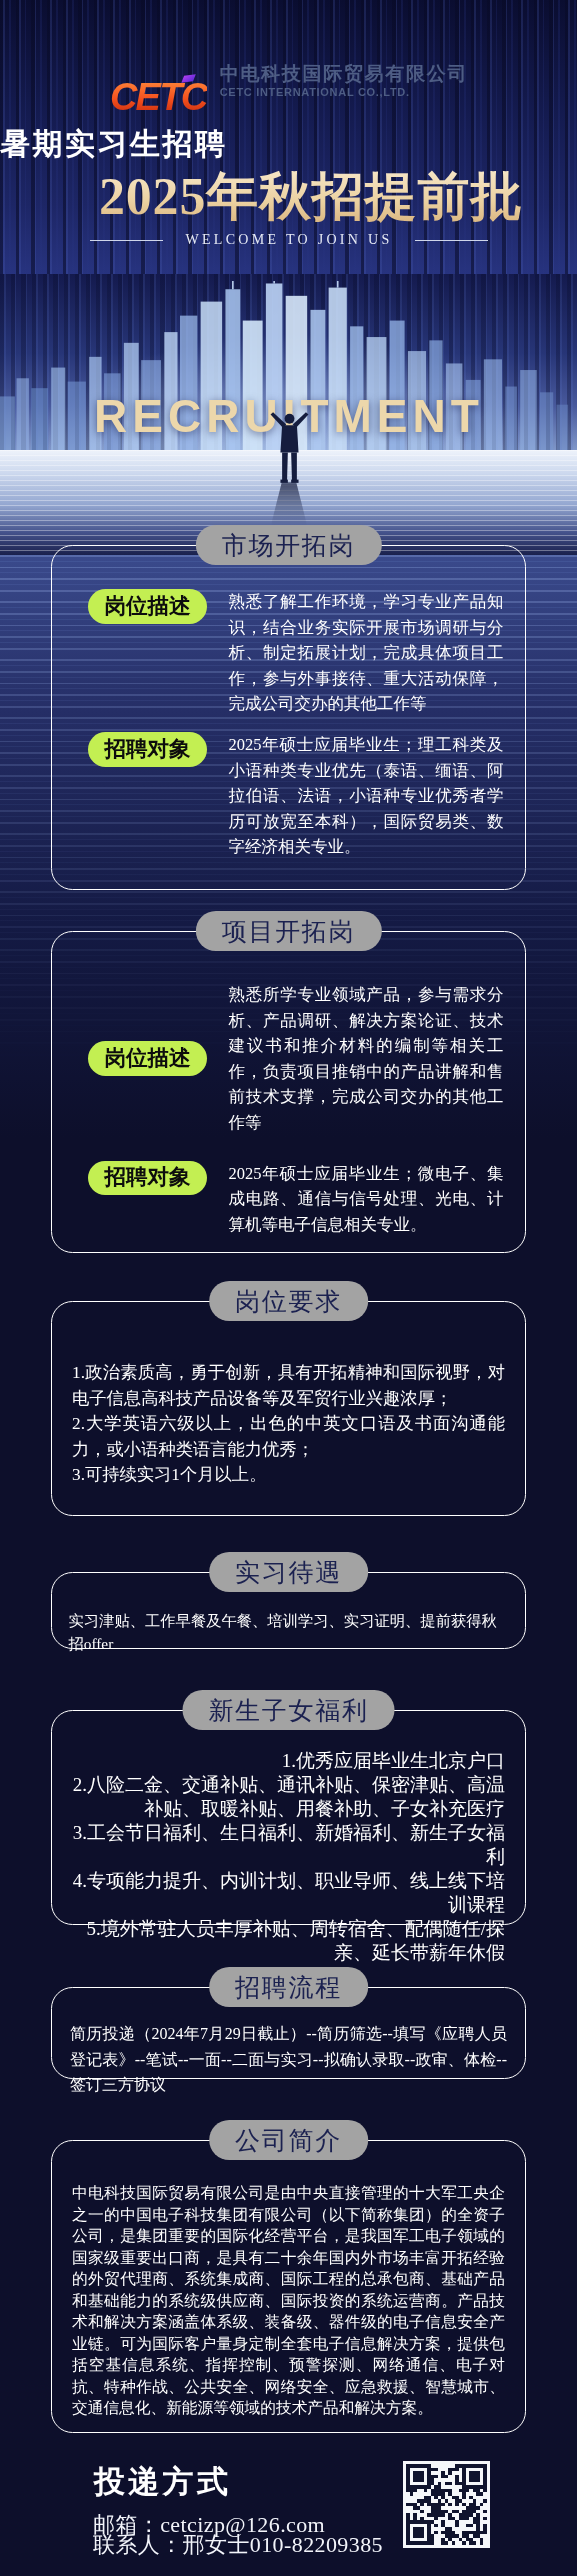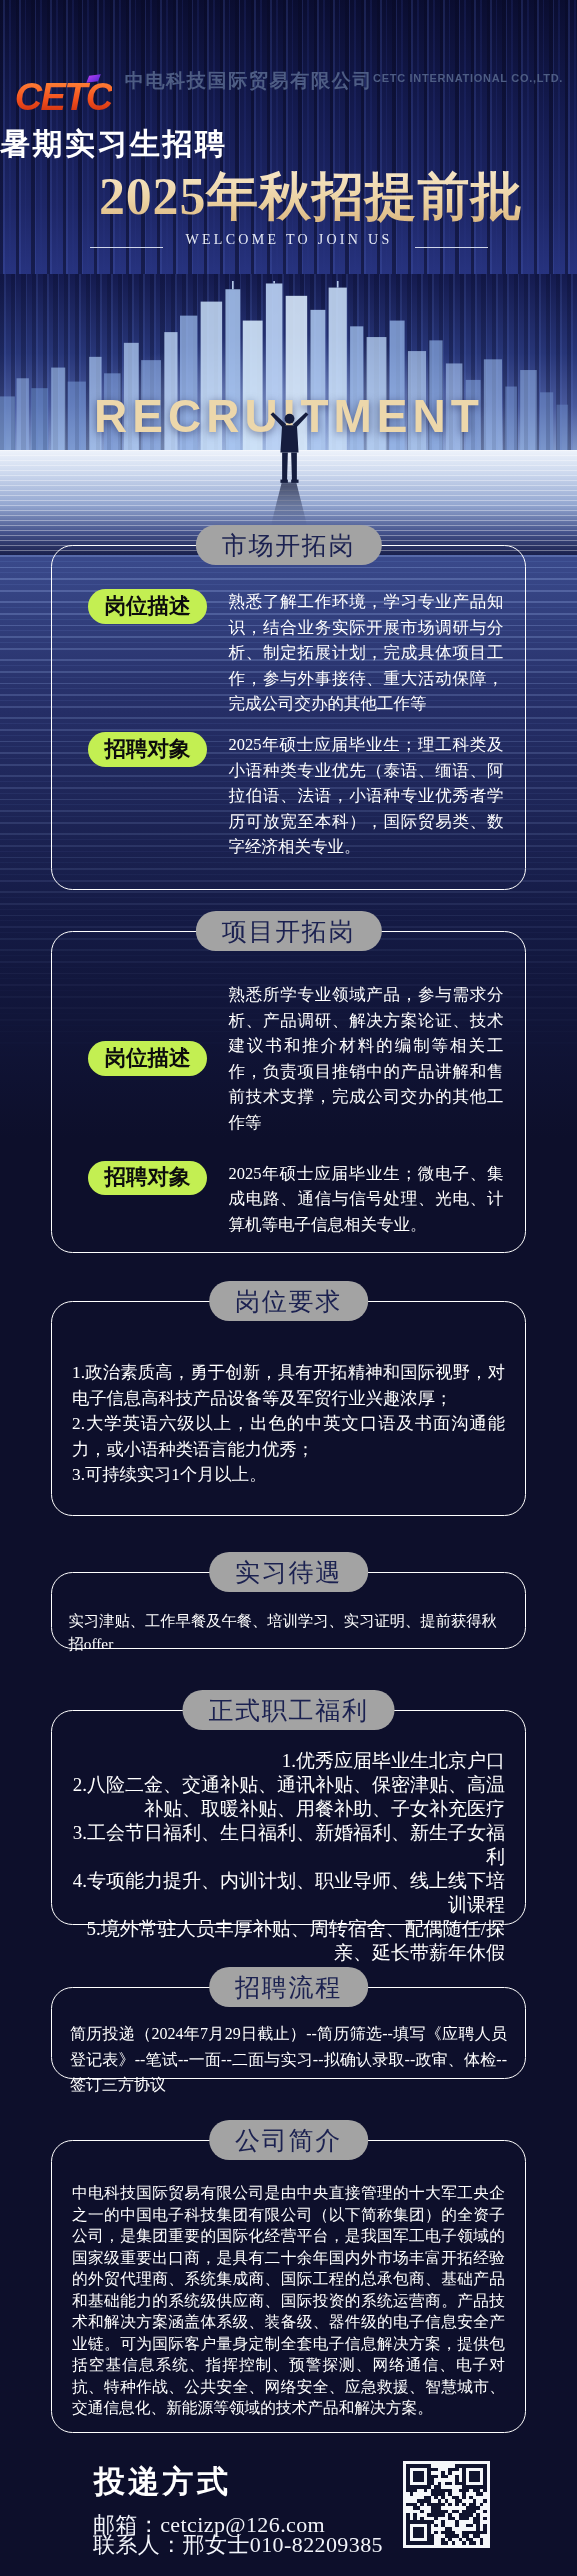--- a/index.html
+++ b/index.html
@@ -12,33 +12,33 @@
       repeating-linear-gradient(90deg, rgba(8,10,38,.55) 0 3.3px, rgba(80,100,190,.22) 3.3px 5px, rgba(20,26,70,0) 5px 9px, rgba(40,52,130,.25) 9px 10.7px, rgba(20,26,70,0) 10.7px 15.7px),
       linear-gradient(180deg,#0a0d30 0%,#151c52 45%,#1d2666 75%,#27337f 100%);}
 
   
   .logo-row{position:absolute;top:46px;left:0;right:0;display:flex;justify-content:center;align-items:center;gap:13.2px;}
   .logo-cetc{position:relative;font-size:38px;font-weight:bold;font-style:italic;letter-spacing:-1.7px;
     background:linear-gradient(180deg,#ff8a3c 0%,#f4511e 55%,#c62b0e 100%);
     -webkit-background-clip:text;background-clip:text;color:transparent;line-height:1;margin-top:32px;}
   .logo-accent{position:absolute;top:-3.3px;right:13.2px;width:10.7px;height:7.4px;
     background:linear-gradient(135deg,#b13df0,#5b2bd6);transform:skewX(-28deg) rotate(-8deg);}
-  .company-names{display:flex;flex-direction:row;line-height:1.15;color:#4e5d84;text-align:left;}
+  .company-names{display:flex;flex-direction:column;line-height:1.15;color:#4e5d84;text-align:left;}
   .company-cn{font-size:19px;font-weight:bold;letter-spacing:1.7px;}
   .company-en{font-size:11px;font-weight:bold;letter-spacing:0.7px;margin-top:1.7px;}
 
   
   .subtitle{position:absolute;top:124px;left:0;right:0;color:#ffffff;
     font-family:"Liberation Serif","DejaVu Serif",serif;font-weight:bold;font-size:30px;letter-spacing:2.5px;}
   .main-title{position:absolute;top:162px;left:0;right:0;text-align:center;
     font-family:"Liberation Serif","DejaVu Serif",serif;font-weight:bold;font-size:52px;letter-spacing:0.8px;
     background:linear-gradient(180deg,#f8ead0 0%,#ecd2a2 55%,#d3ac76 100%);
     -webkit-background-clip:text;background-clip:text;color:transparent;
     text-shadow:0 0 0 rgba(0,0,0,0);padding-left:44px;}
-  .welcome-row{position:absolute;top:232px;left:0;right:0;display:flex;justify-content:center;align-items:flex-end;gap:22px;color:#e8ecf6;}
+  .welcome-row{position:absolute;top:232px;left:0;right:0;display:flex;justify-content:center;align-items:center;gap:22px;color:#e8ecf6;}
   .welcome-line{width:73px;height:0.8px;background:#cfd6ea;}
   .welcome-text{font-family:"Liberation Serif","DejaVu Serif",serif;font-size:14px;letter-spacing:3.3px;}
 
   
   .hero-sky{position:absolute;left:0;top:274px;width:578px;height:176px;
     background:
       radial-gradient(ellipse 347px 165px at 50% 100%, rgba(190,215,248,.55), rgba(190,215,248,0) 70%),
       repeating-linear-gradient(90deg, rgba(10,14,48,.35) 0 4.1px, rgba(90,115,200,.18) 4.1px 5.8px, rgba(20,28,80,0) 5.8px 10.7px),
       linear-gradient(180deg,#141a4e 0%,#273577 45%,#48599c 75%,#7f96c8 100%);}
   .skyline-svg{position:absolute;left:0;bottom:0;width:578px;height:169px;display:block;}
@@ -219,21 +219,21 @@
   </div>
 
   <div class="card card4">
     <div class="card-pill">实习待遇</div>
     <div class="plain">
       <div class="line">实习津贴、工作早餐及午餐、培训学习、实习证明、提前获得秋招offer</div>
     </div>
   </div>
 
   <div class="card card5">
-    <div class="card-pill">正式职工福利</div>
+    <div class="card-pill">新生子女福利</div>
     <div class="plain">
       <div class="line">1.优秀应届毕业生北京户口</div>
       <div class="line">2.八险二金、交通补贴、通讯补贴、保密津贴、高温补贴、取暖补贴、用餐补助、子女补充医疗</div>
       <div class="line">3.工会节日福利、生日福利、新婚福利、新生子女福利</div>
       <div class="line">4.专项能力提升、内训计划、职业导师、线上线下培训课程</div>
       <div class="line">5.境外常驻人员丰厚补贴、周转宿舍、配偶随任/探亲、延长带薪年休假</div>
     </div>
   </div>
 
   <div class="card card6">

